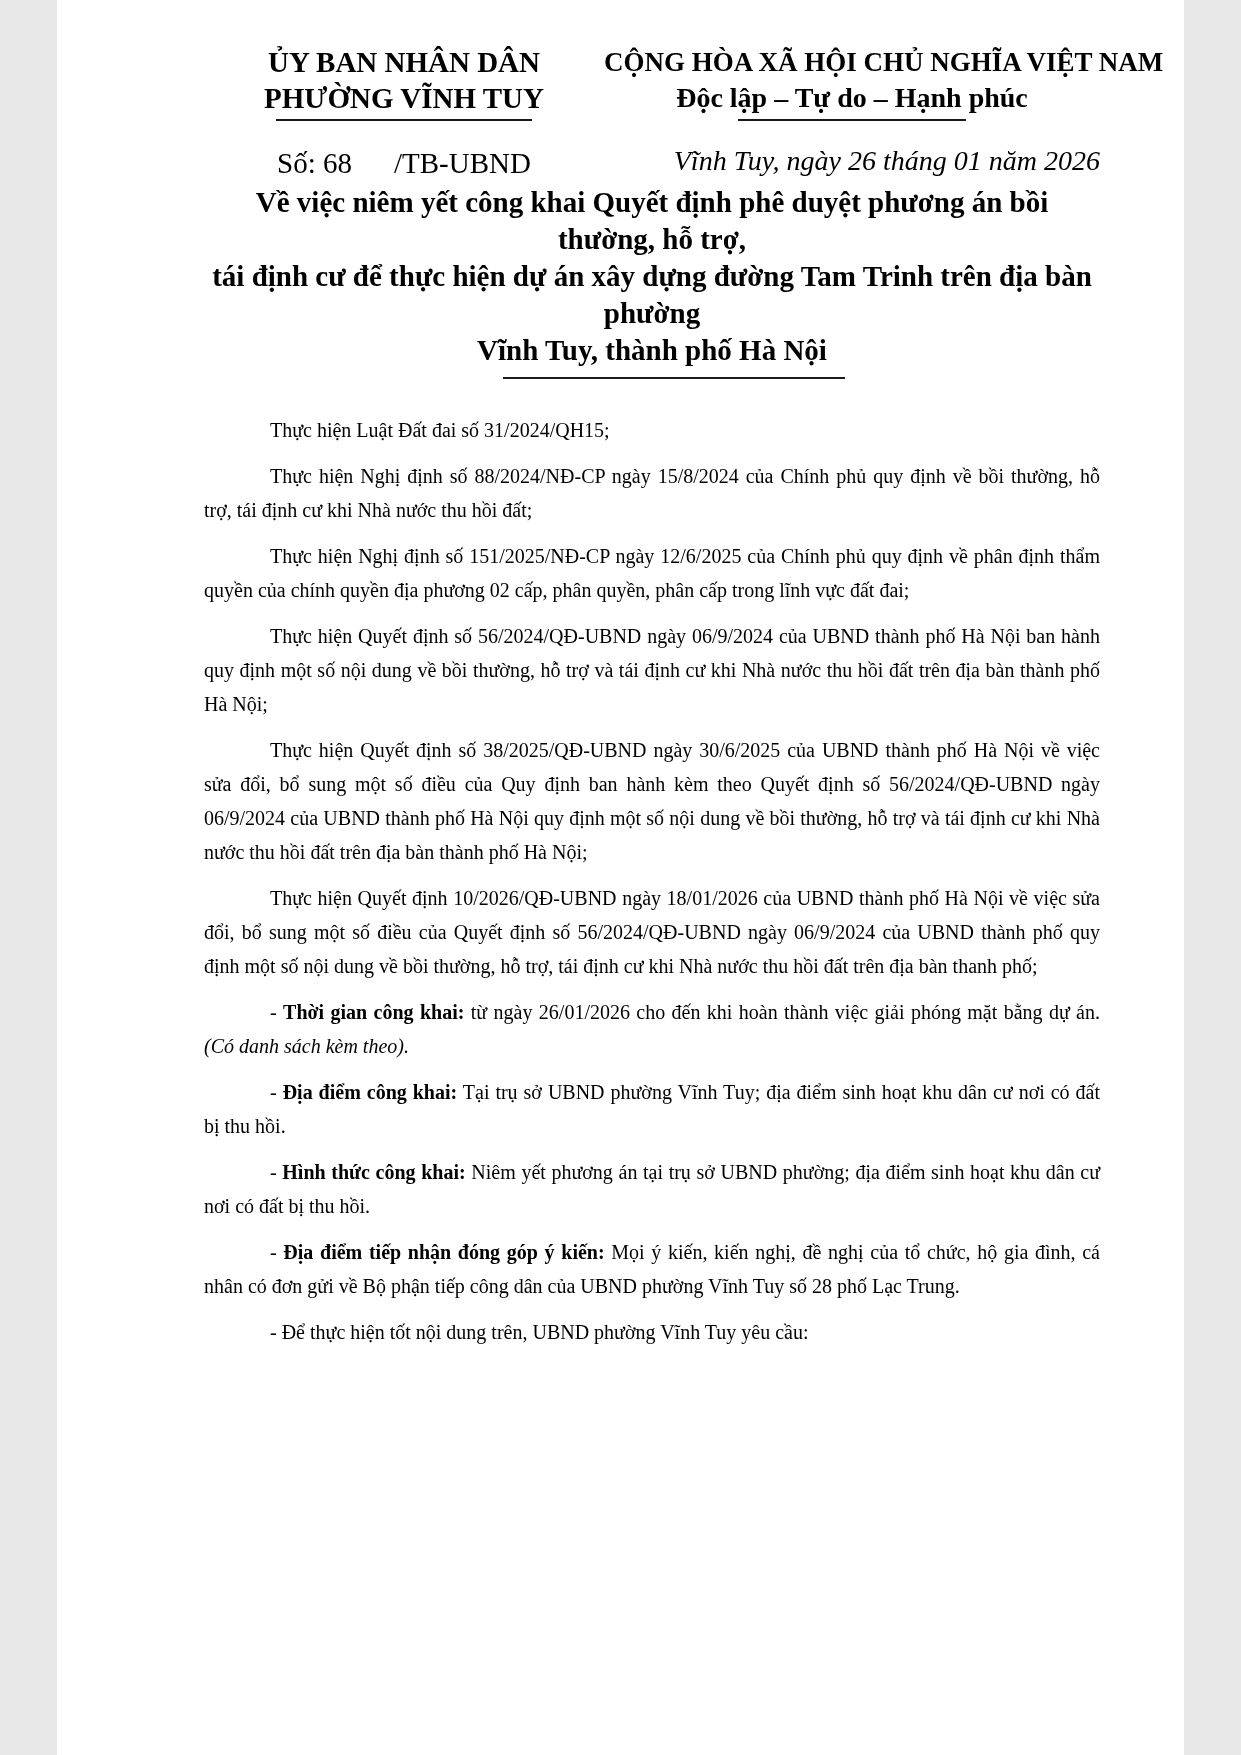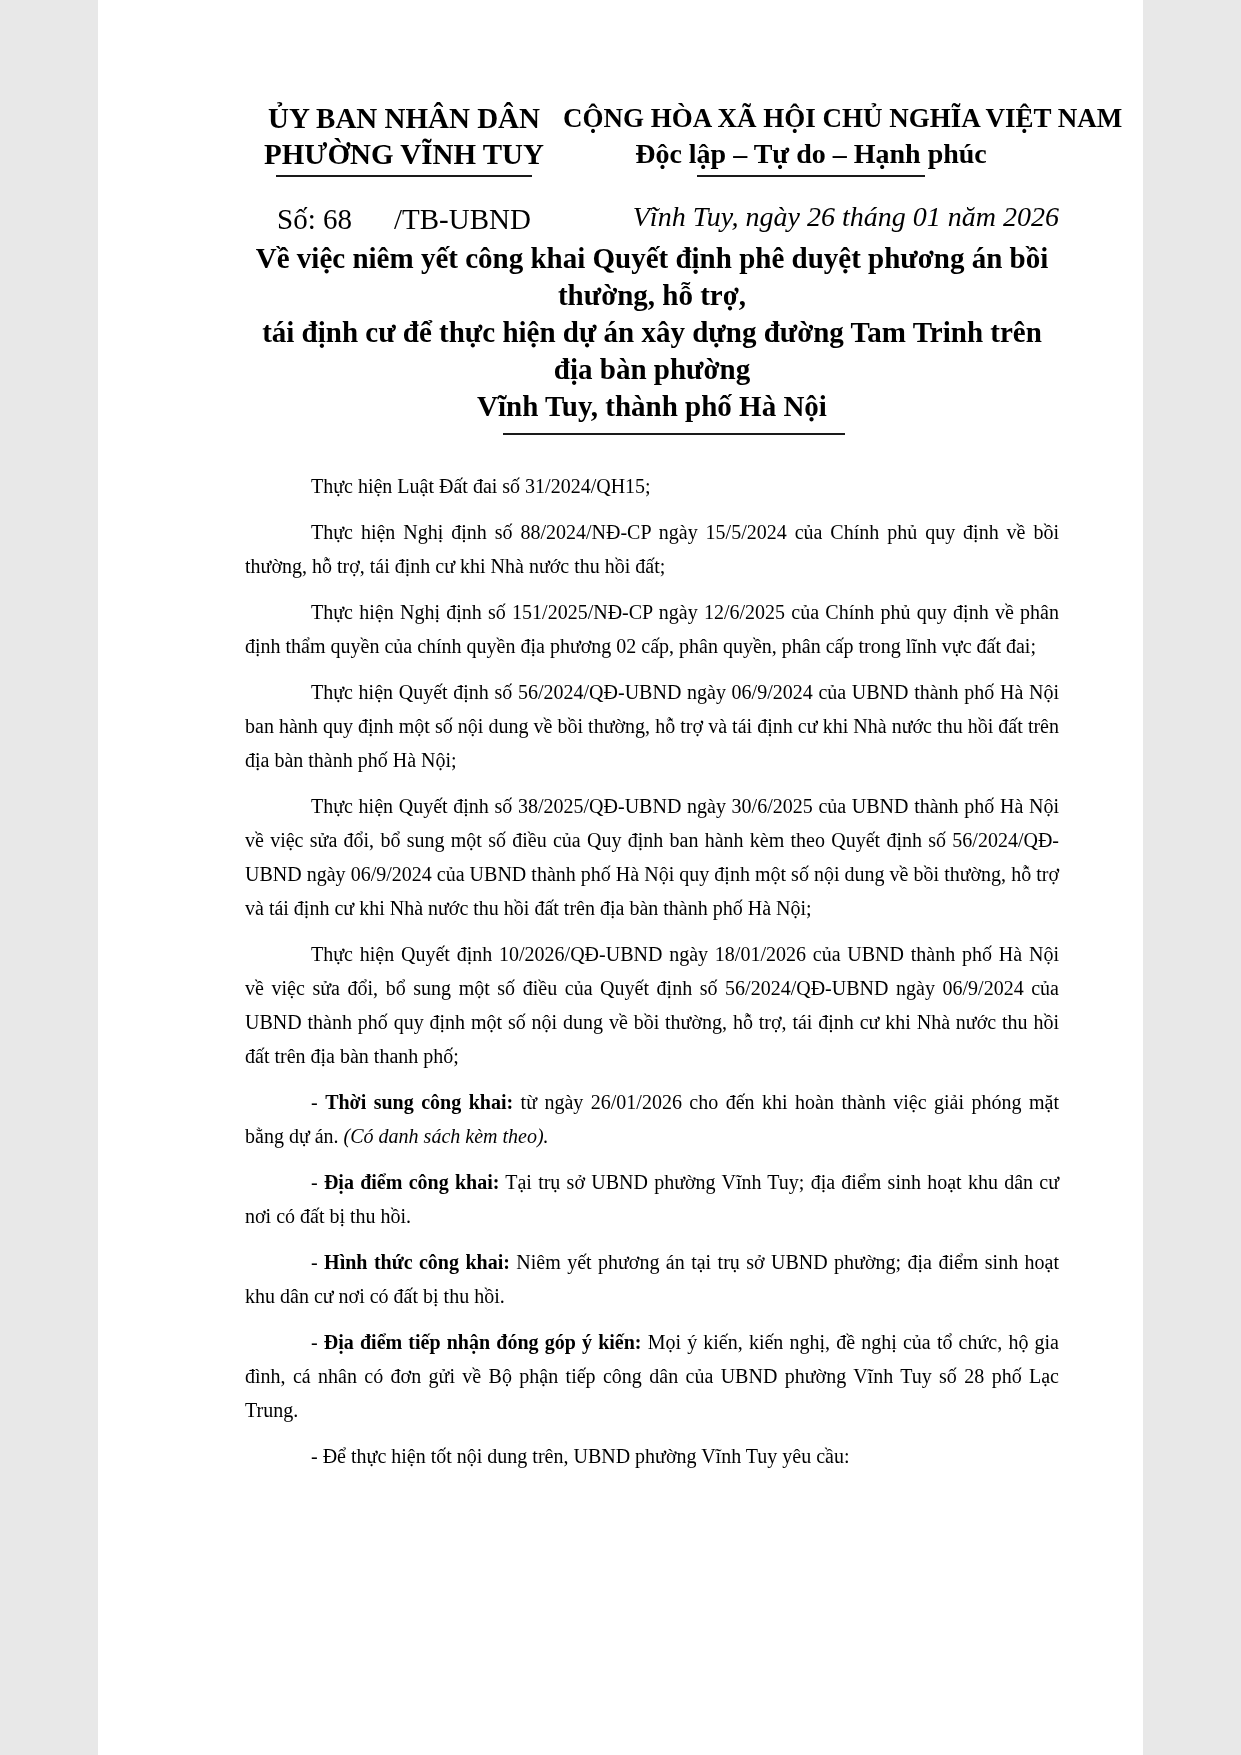--- a/index.html
+++ b/index.html
@@ -1,25 +1,25 @@
 <!DOCTYPE html>
 <html><head>
 <meta charset="utf-8">
 <style>
   * { margin: 0; padding: 0; box-sizing: border-box; }
   html, body { background: #e8e8e8; }
   body { font-family: "Liberation Serif", "DejaVu Serif", serif; color: #000; }
 
   .page {
     position: relative;
-    width: 1045px;
+    width: 1127px;
     height: 1755px;
     margin: 0 auto;
     background: #ffffff;
-    padding: 100px 84px 0 147px;
+    padding: 44px 84px 0 147px;
     overflow: hidden;
   }
 
   
   .header { display: flex; justify-content: space-between; align-items: flex-start; }
   .header-left  { width: 438px; text-align: center; }
   .header-right { width: 496px; text-align: center; }
 
   .hl1 { font-weight: bold; font-size: 29px; line-height: 36px; white-space: nowrap; }
   .hl2 { font-weight: bold; font-size: 29px; line-height: 36px; white-space: nowrap; }
@@ -90,27 +90,27 @@
 
   <div class="doc-subject">
     <div>Về việc niêm yết công khai Quyết định phê duyệt phương án bồi thường, hỗ trợ,</div>
     <div>tái định cư để thực hiện dự án xây dựng đường  Tam Trinh trên địa bàn phường</div>
     <div>Vĩnh Tuy, thành phố Hà Nội</div>
   </div>
   <div class="title-rule"></div>
 
   <div class="body-text">
     <p class="para">Thực hiện Luật Đất đai số 31/2024/QH15;</p>
-    <p class="para">Thực hiện Nghị định số 88/2024/NĐ-CP ngày 15/5/2024 của Chính phủ quy định về bồi thường, hỗ trợ, tái định cư khi Nhà nước thu hồi đất;</p>
+    <p class="para">Thực hiện Nghị định số 88/2024/NĐ-CP ngày 15/8/2024 của Chính phủ quy định về bồi thường, hỗ trợ, tái định cư khi Nhà nước thu hồi đất;</p>
     <p class="para">Thực hiện Nghị định số 151/2025/NĐ-CP ngày 12/6/2025 của Chính phủ quy định về phân định thẩm quyền của chính quyền địa phương 02 cấp, phân quyền, phân cấp trong lĩnh vực đất đai;</p>
     <p class="para">Thực hiện Quyết định số 56/2024/QĐ-UBND ngày 06/9/2024 của UBND thành phố Hà Nội ban hành quy định một số nội dung về bồi thường, hỗ trợ và tái định cư khi Nhà nước thu hồi đất trên địa bàn thành phố Hà Nội;</p>
     <p class="para">Thực hiện Quyết định số 38/2025/QĐ-UBND ngày 30/6/2025 của UBND thành phố Hà Nội về việc sửa đổi, bổ sung một số điều của Quy định ban hành kèm theo Quyết định số 56/2024/QĐ-UBND ngày 06/9/2024 của UBND thành phố Hà Nội quy định một số nội dung về bồi thường, hỗ trợ và tái định cư khi Nhà nước thu hồi đất trên địa bàn thành phố Hà Nội;</p>
     <p class="para">Thực hiện Quyết định 10/2026/QĐ-UBND ngày 18/01/2026 của UBND thành phố Hà Nội về việc sửa đổi, bổ sung một số điều của Quyết định số 56/2024/QĐ-UBND ngày 06/9/2024 của UBND thành phố quy định một số nội dung về bồi thường, hỗ trợ, tái định cư khi Nhà nước thu hồi đất trên địa bàn thanh phố;</p>
 
-    <p class="para"><span>- </span><span class="b">Thời sung công khai:</span><span> từ ngày 26/01/2026 cho đến khi hoàn thành việc giải phóng mặt bằng dự án. </span><span class="i">(Có danh sách kèm theo).</span></p>
+    <p class="para"><span>- </span><span class="b">Thời gian công khai:</span><span> từ ngày 26/01/2026 cho đến khi hoàn thành việc giải phóng mặt bằng dự án. </span><span class="i">(Có danh sách kèm theo).</span></p>
 
     <p class="para"><span>- </span><span class="b">Địa điểm công khai:</span><span> Tại trụ sở UBND phường Vĩnh Tuy; địa điểm sinh hoạt khu dân cư nơi có đất bị thu hồi.</span></p>
 
     <p class="para"><span>- </span><span class="b">Hình thức công khai:</span><span> Niêm yết phương án tại trụ sở UBND phường; địa điểm sinh hoạt khu dân cư nơi có đất bị thu hồi.</span></p>
 
     <p class="para"><span>- </span><span class="b">Địa điểm tiếp nhận đóng góp ý kiến:</span><span> Mọi ý kiến, kiến nghị, đề nghị của tổ chức, hộ gia đình, cá nhân có đơn gửi về Bộ phận tiếp công dân của UBND phường Vĩnh Tuy số 28 phố Lạc Trung.</span></p>
 
     <p class="para">- Để thực hiện tốt nội dung trên, UBND phường Vĩnh Tuy yêu cầu:</p>
   </div>
 

